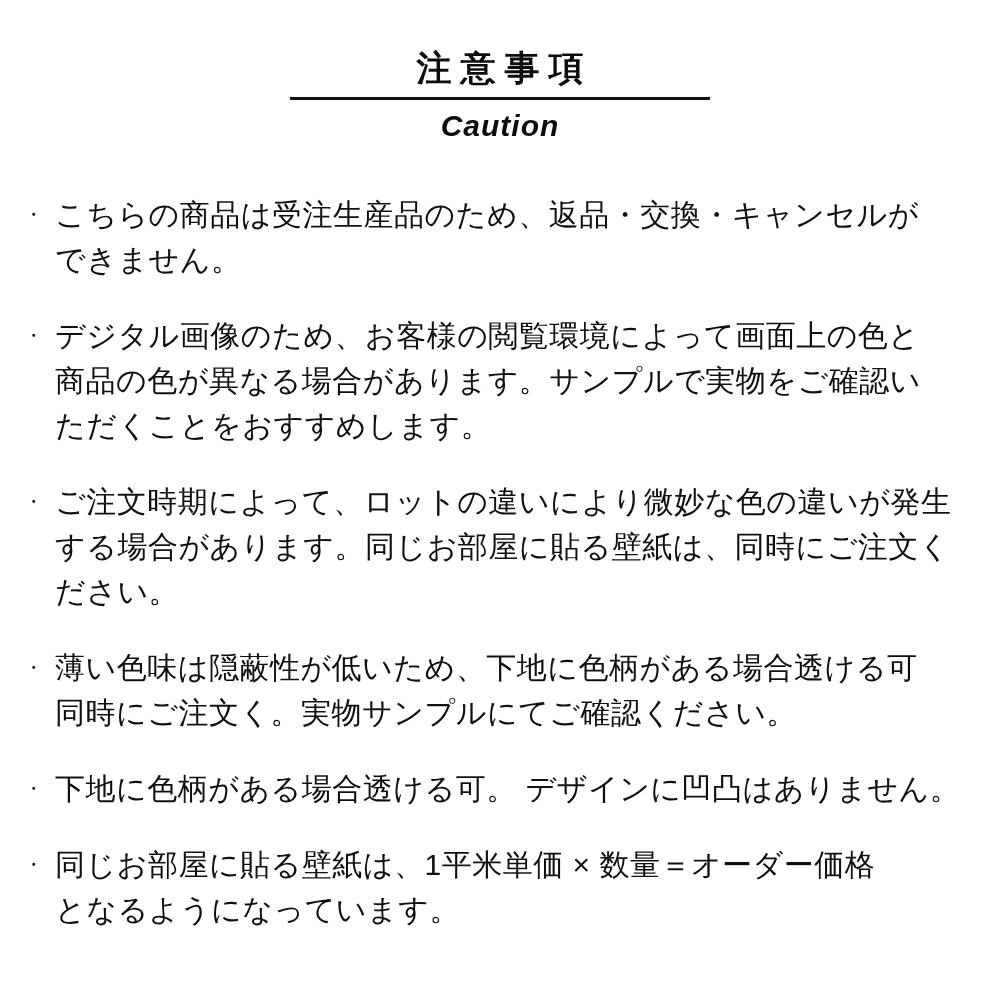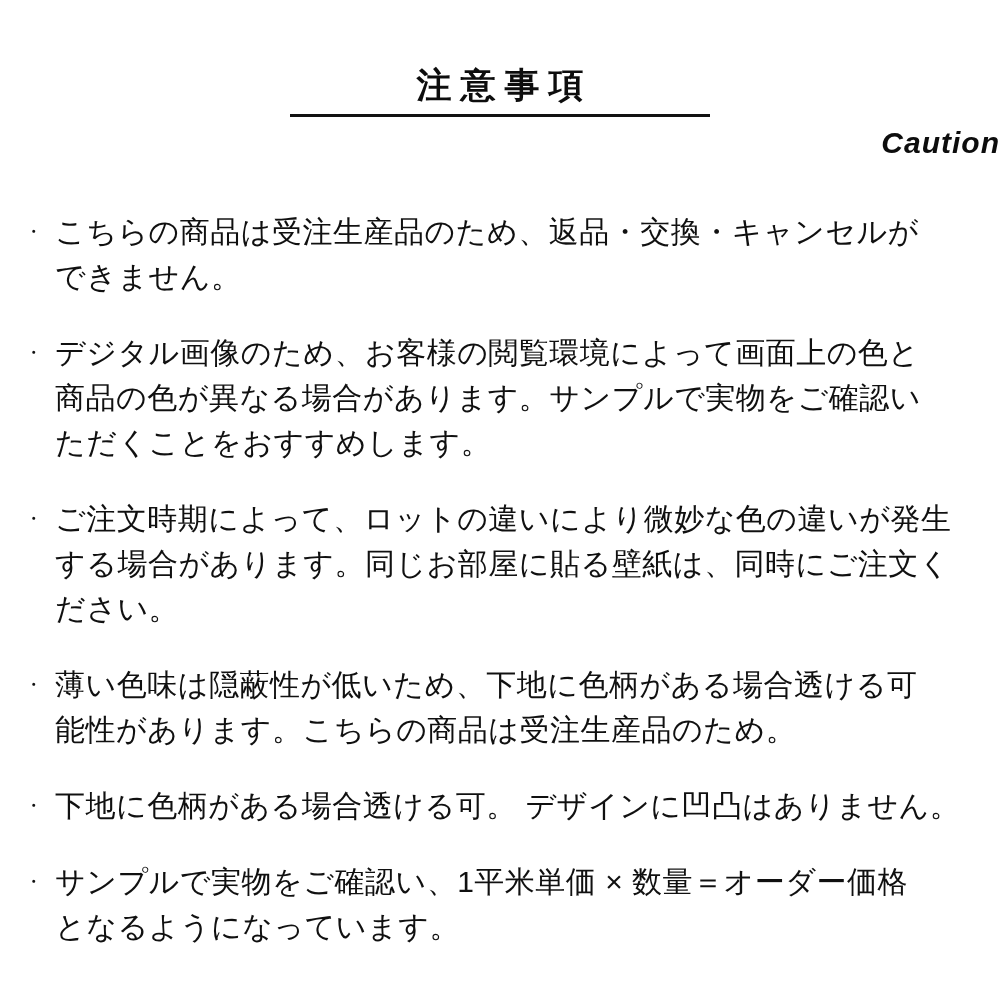--- a/index.html
+++ b/index.html
@@ -15,21 +15,21 @@
     font-family: "Liberation Sans", "DejaVu Sans", sans-serif;
     -webkit-font-smoothing: antialiased;
   }
   .page {
     position: relative;
     width: 1000px;
     height: 1000px;
     background: #ffffff;
   }
   .header {
-    padding-top: 67px;
+    padding-top: 50px;
     text-align: center;
   }
   .title-jp {
     margin: 0;
     font-size: 35px;
     line-height: 36px;
     font-weight: 700;
     letter-spacing: 9px;
     text-indent: 9px;
     color: #0d0d0d;
@@ -42,21 +42,20 @@
     border: none;
   }
   .title-en {
     margin: 0;
     font-size: 30px;
     line-height: 34px;
     font-style: italic;
     font-weight: 600;
     letter-spacing: 1px;
     color: #0d0d0d;
-    text-align: right;
   }
   .caution-list {
     list-style: none;
     margin: 49px 20px 0 24px;
     padding: 0;
   }
   .caution-item {
     position: relative;
     padding-left: 31px;
     margin-bottom: 31px;
@@ -105,26 +104,26 @@
     </li>
     <li class="caution-item">
       <span class="bullet">・</span>
       <span class="item-text">ご注文時期によって、ロットの違いにより微妙な色の違いが発生
 する場合があります。同じお部屋に貼る壁紙は、同時にご注文く
 ださい。</span>
     </li>
     <li class="caution-item">
       <span class="bullet">・</span>
       <span class="item-text">薄い色味は隠蔽性が低いため、下地に色柄がある場合透ける可
-能性があります。こちらの商品は受注生産品のため。</span>
+同時にご注文く。実物サンプルにてご確認ください。</span>
     </li>
     <li class="caution-item">
       <span class="bullet">・</span>
       <span class="item-text">下地に色柄がある場合透ける可。 デザインに凹凸はありません。</span>
     </li>
     <li class="caution-item">
       <span class="bullet">・</span>
-      <span class="item-text">サンプルで実物をご確認い、1平米単価 × 数量＝オーダー価格
+      <span class="item-text">同じお部屋に貼る壁紙は、1平米単価 × 数量＝オーダー価格
 となるようになっています。</span>
     </li>
   </ul>
 
 </div>
 
 </body></html>

